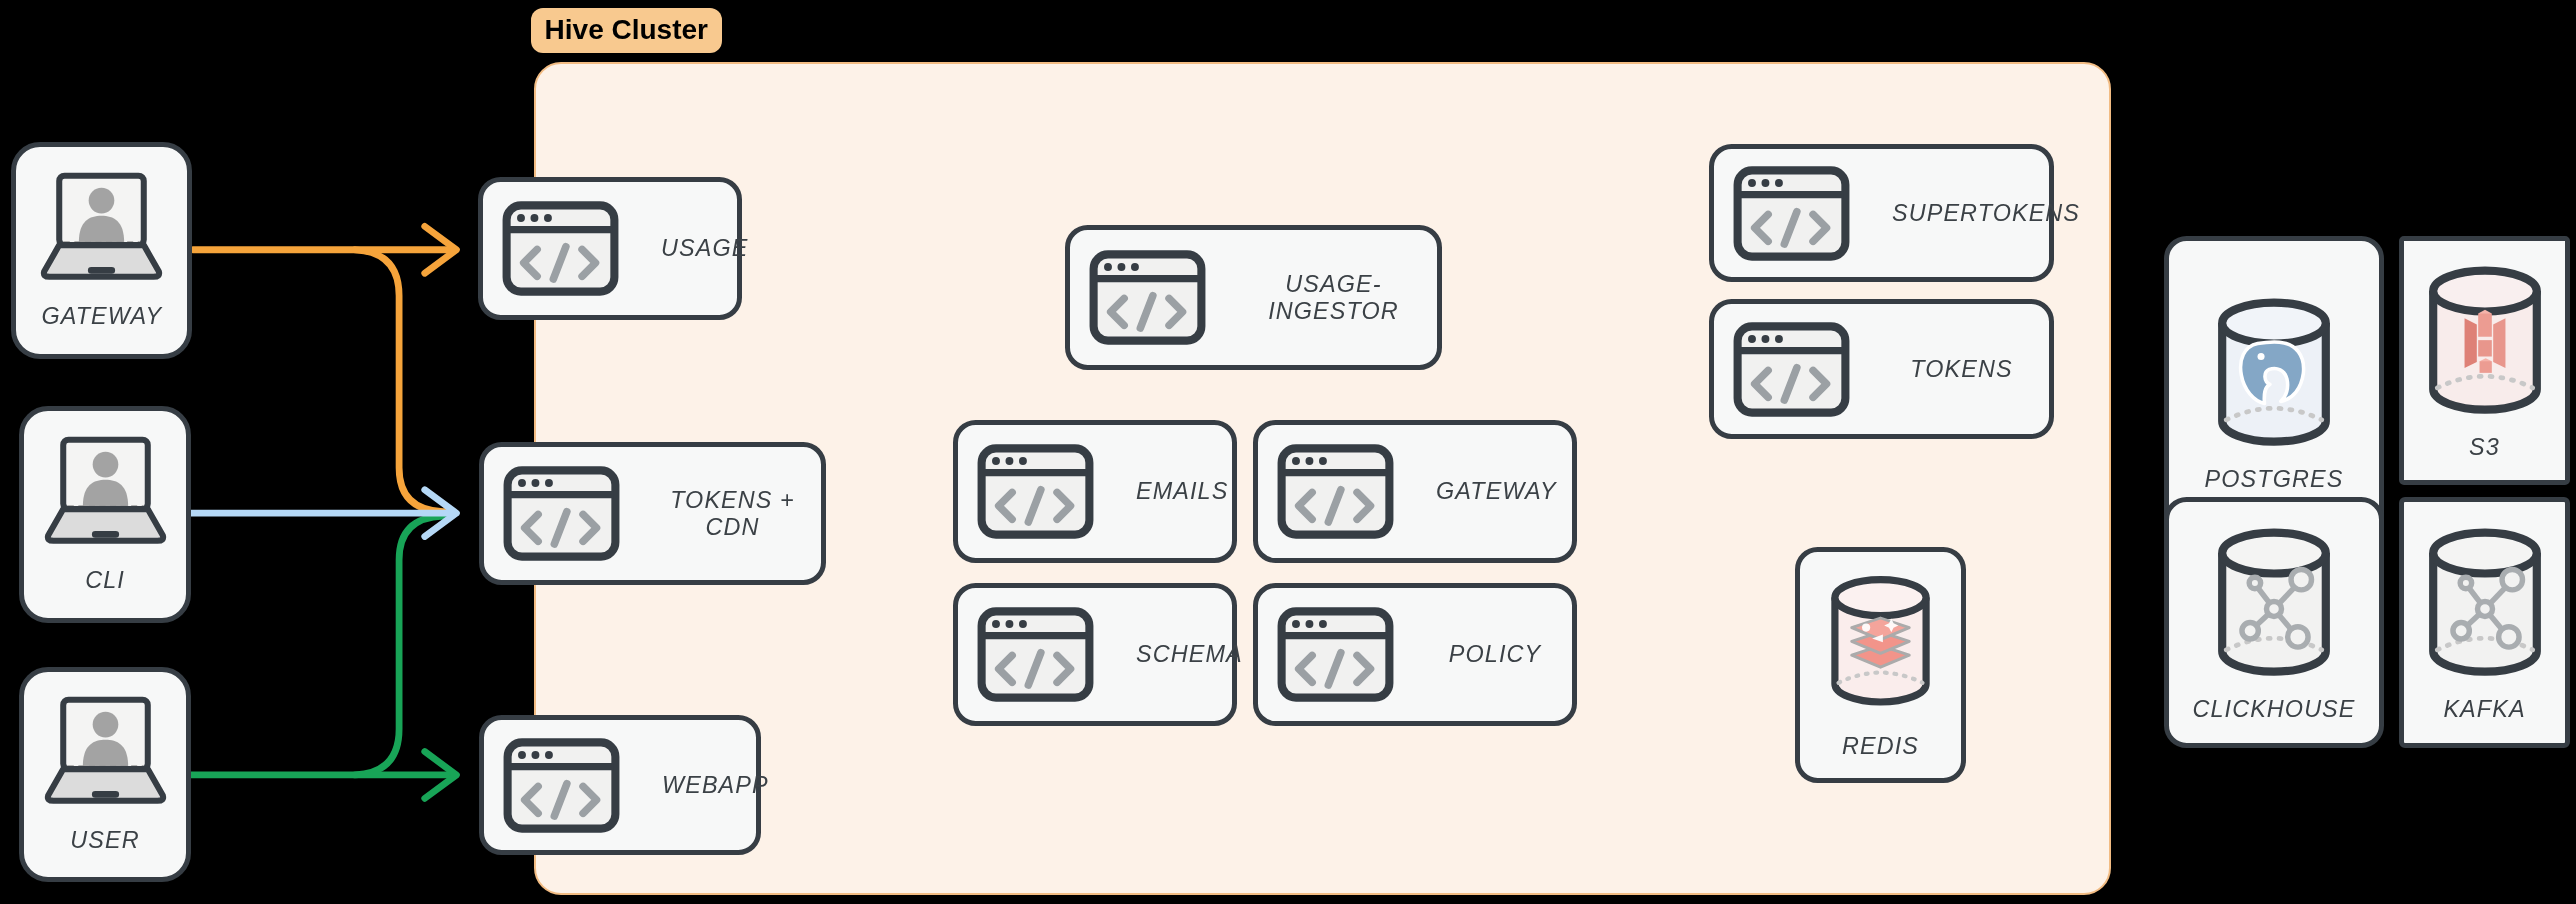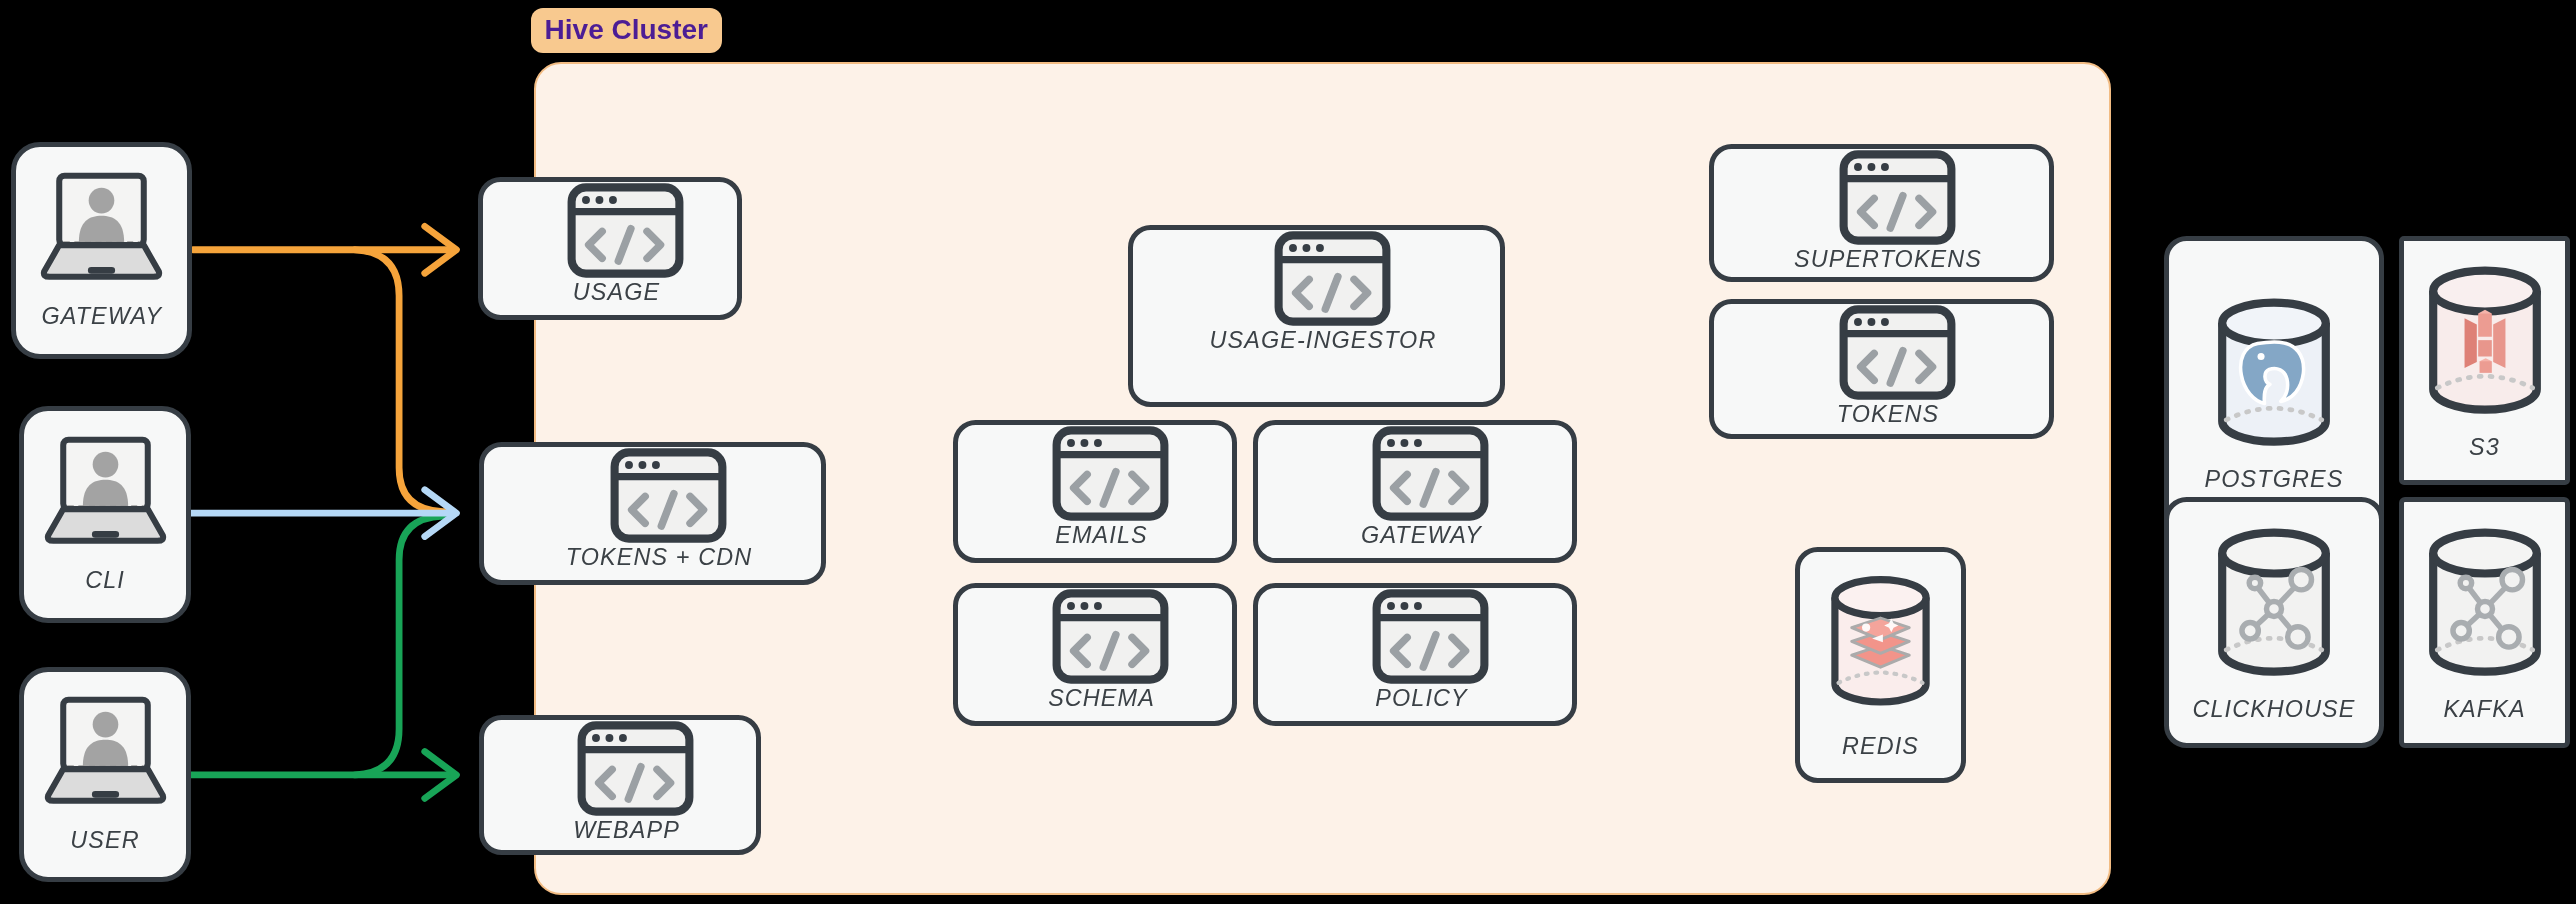--- a/index.html
+++ b/index.html
@@ -4,32 +4,32 @@
 <style>
   html,body{margin:0;padding:0;background:#000;}
   #canvas{position:relative;width:2576px;height:904px;background:var(--canvas-bg);overflow:hidden;
           font-family:"Liberation Sans", sans-serif;}
 
   
   .cluster{position:absolute;left:534px;top:62px;width:1573px;height:829px;
            background:var(--cluster-bg);border:2.3px solid var(--cluster-border);border-radius:27px;z-index:1;}
   .cluster-pill{position:absolute;left:531px;top:7.5px;padding:6.8px 13.6px;background:var(--cluster-label-bg);
            border-radius:12px;box-shadow:0 0 0 2.3px rgba(0,0,0,.18);font-size:28px;font-weight:600;
-           color:#4c1d95;z-index:12;}
+           color:#000000;z-index:12;}
 
   
   .node{position:absolute;background:var(--node-bg);border:5.3px solid var(--node-border);
         box-sizing:border-box;z-index:10;display:flex;}
   .node .lbl{font-size:23.4px;font-style:italic;font-weight:500;letter-spacing:1.1px;color:var(--label-color);}
 
   
   .col-node{border-radius:29px;flex-direction:column;align-items:center;justify-content:center;gap:19.6px;text-align:right;}
 
   
-  .row-node{border-radius:22.6px;flex-direction:column;align-items:center;padding-left:31px;}
+  .row-node{border-radius:22.6px;flex-direction:row;align-items:center;padding-left:18px;gap:41px;}
   .row-node .lbl{flex:1;text-align:center;padding-right:18px;}
   .icon-browser{width:119px;height:97px;flex:0 0 auto;}
   .icon-laptop{width:157px;height:112px;}
   .icon-cyl{width:142px;height:161px;}
   .icon-cyl.small{width:125px;height:142px;}
 
   svg{display:block;}
   .arrows{position:absolute;left:0;top:0;z-index:5;pointer-events:none;}
   #defs{position:absolute;width:0;height:0;overflow:hidden;}
 </style>
@@ -172,21 +172,21 @@
         <use href="#sym-browser" xlink:href="#sym-browser"></use>
       </svg>
     <span class="lbl">TOKENS + CDN</span>
   </div>
   <div class="node row-node" style="left:479px;top:715px;width:282px;height:140px">
     <svg class="icon-browser" viewBox="0 0 158 129" width="119" height="97">
         <use href="#sym-browser" xlink:href="#sym-browser"></use>
       </svg>
     <span class="lbl">WEBAPP</span>
   </div>
-  <div class="node row-node" style="left:1128px;top:225px;width:377px;height:182px">
+  <div class="node row-node" style="left:1065px;top:225px;width:377px;height:145px">
     <svg class="icon-browser" viewBox="0 0 158 129" width="119" height="97">
         <use href="#sym-browser" xlink:href="#sym-browser"></use>
       </svg>
     <span class="lbl">USAGE-INGESTOR</span>
   </div>
   <div class="node row-node" style="left:953px;top:420px;width:284px;height:143px">
     <svg class="icon-browser" viewBox="0 0 158 129" width="119" height="97">
         <use href="#sym-browser" xlink:href="#sym-browser"></use>
       </svg>
     <span class="lbl">EMAILS</span>

